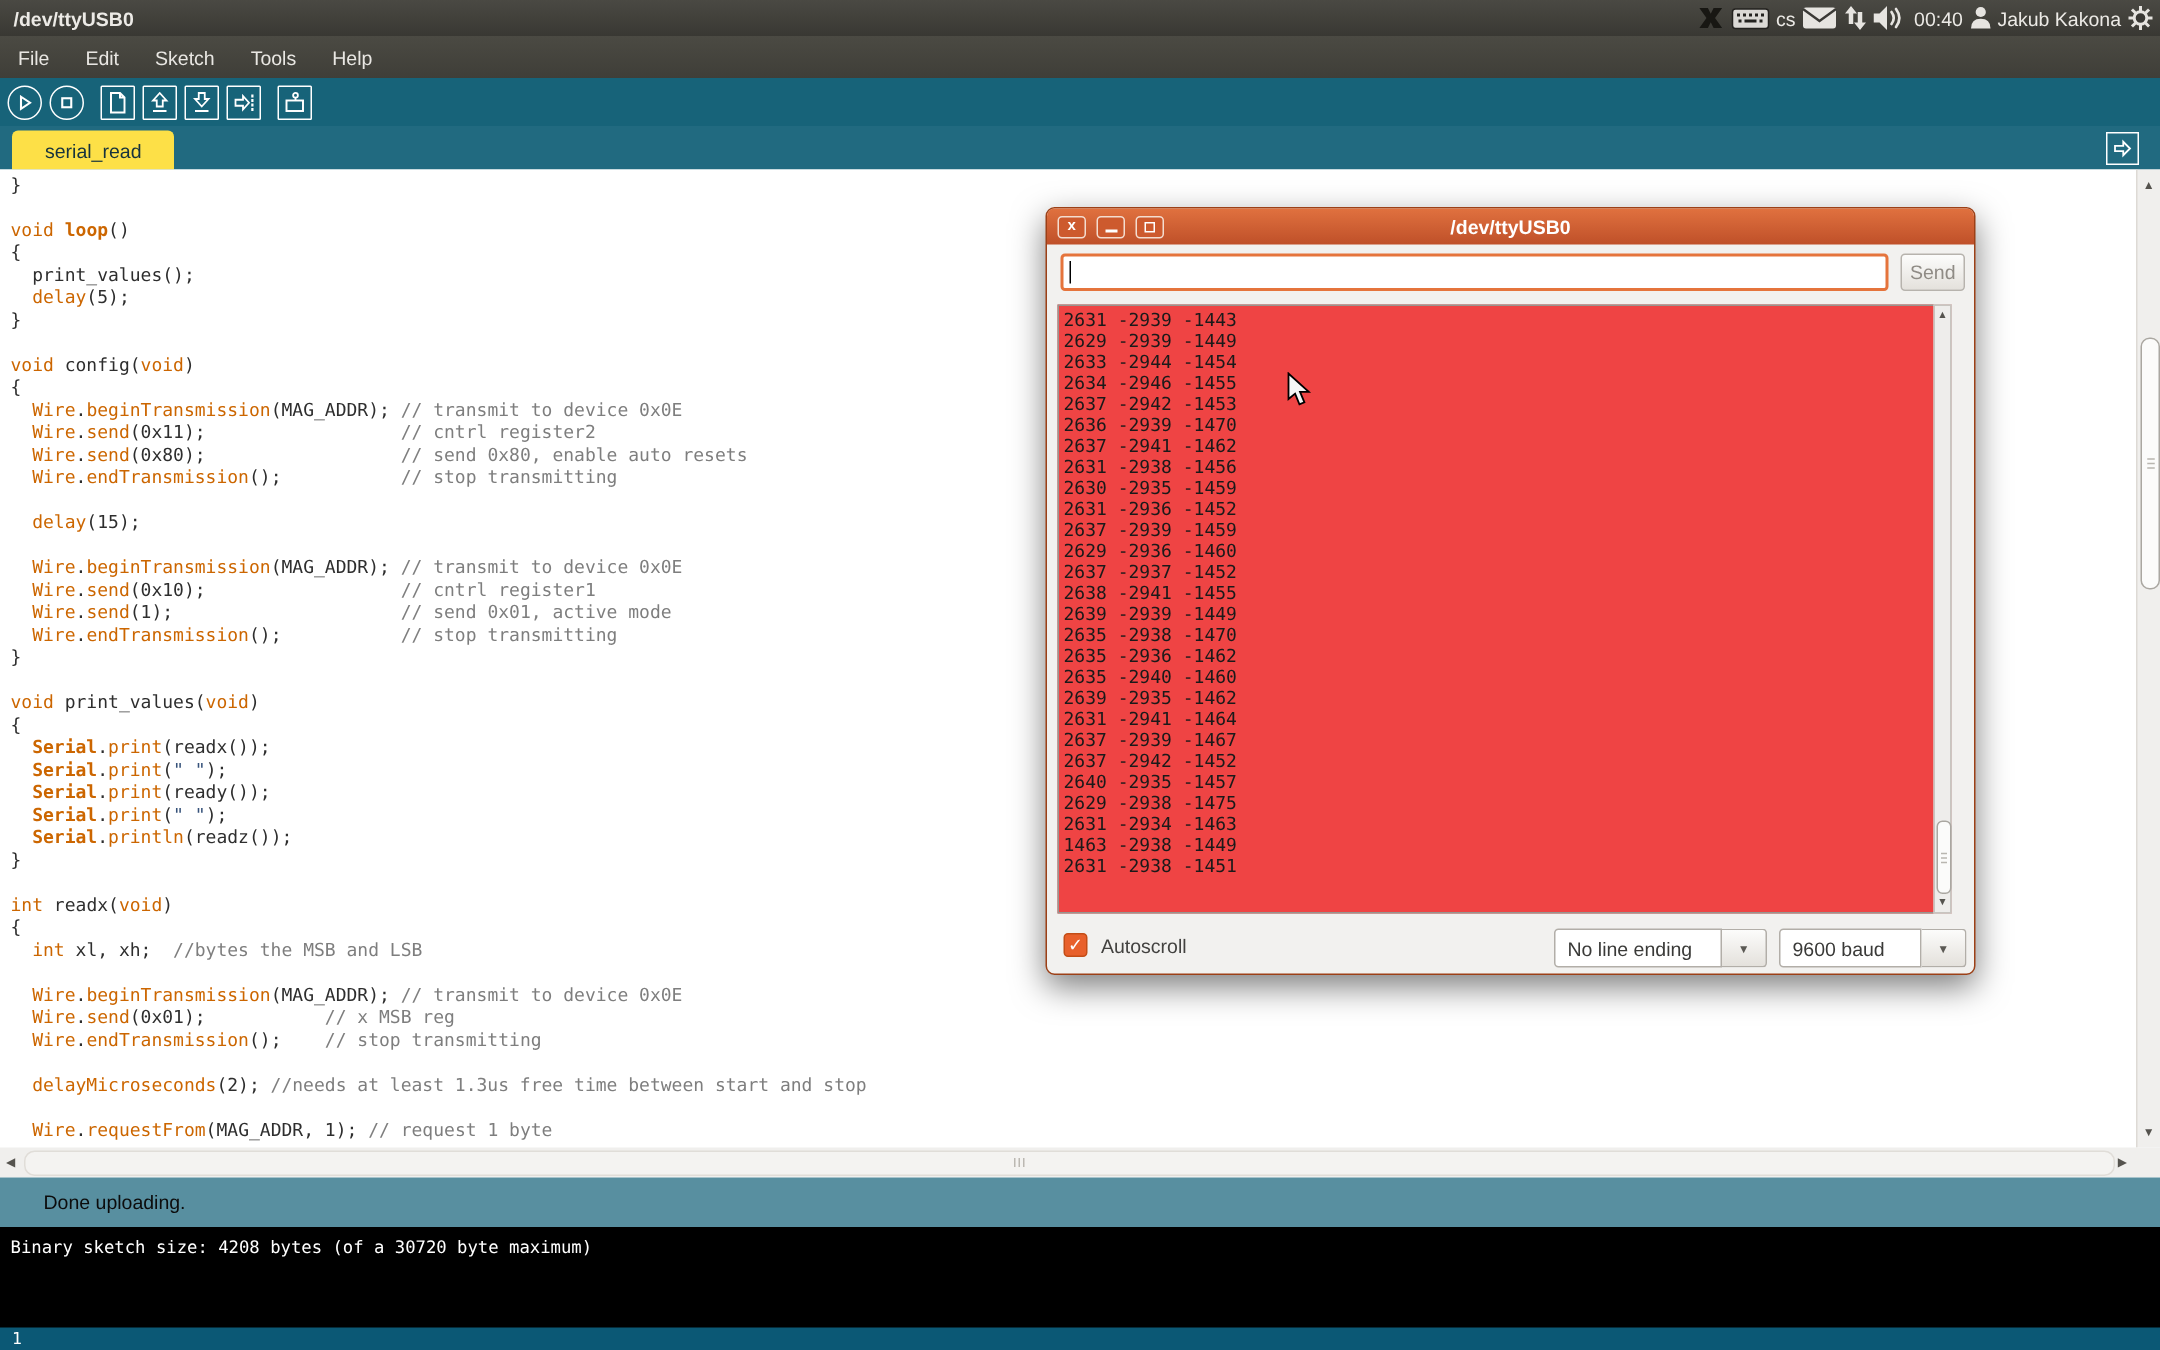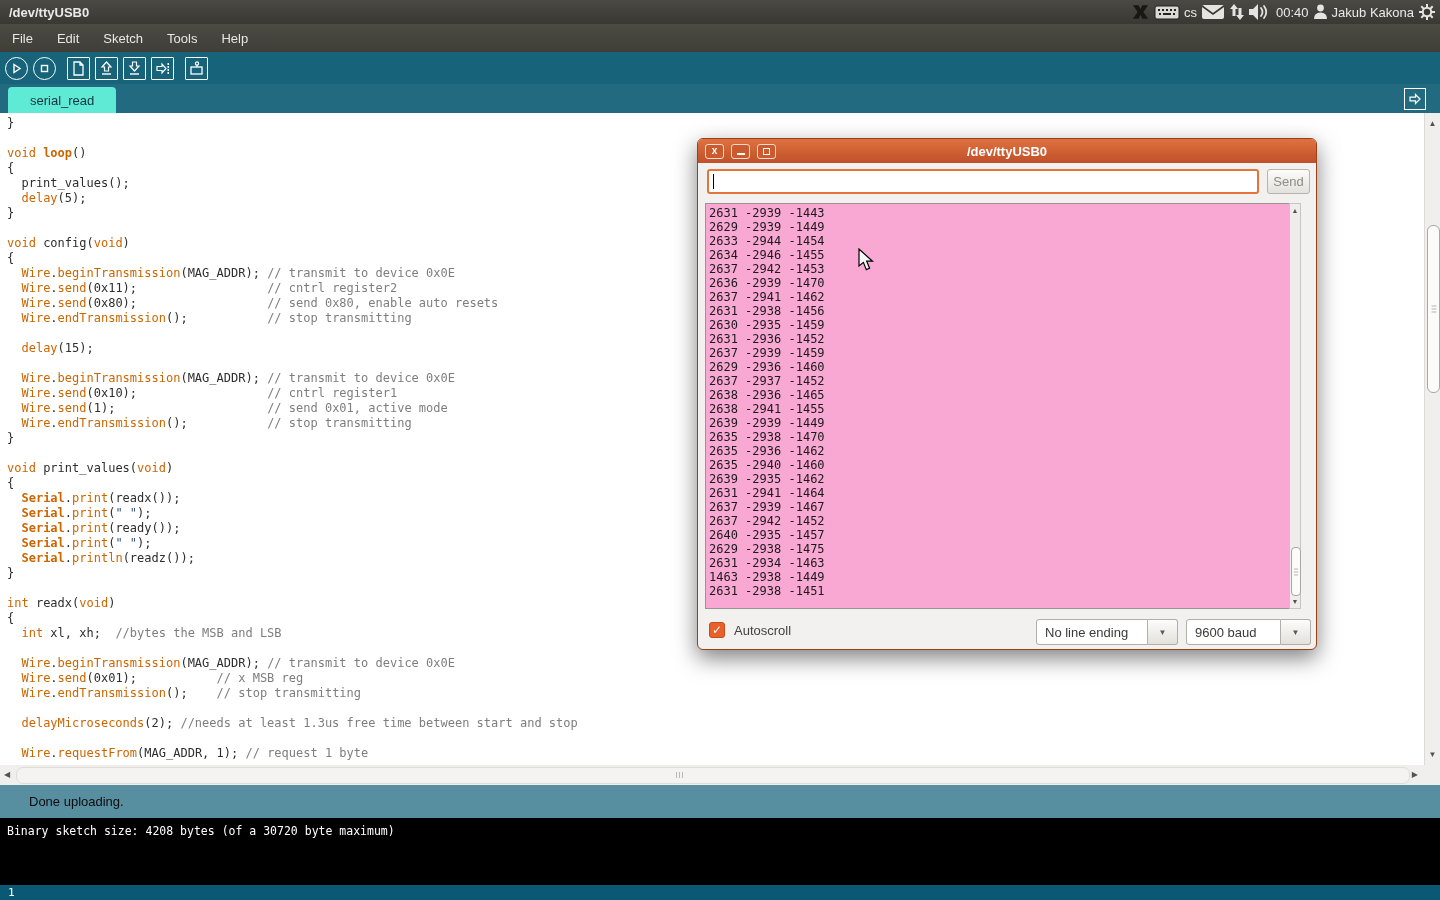--- a/index.html
+++ b/index.html
@@ -25,21 +25,21 @@
     display:flex;align-items:center;}
   .tb{width:23px;height:23px;border:1.5px solid #fff;display:flex;align-items:center;justify-content:center;
       box-sizing:border-box;margin-left:5px;background:transparent;}
   .tb.round{border-radius:50%;}
   .tb.sq{border-radius:1px;}
   .tb.gap{margin-left:11px;}
   .tb svg{display:block;}
 
   
   .tab-bar{position:absolute;left:0;top:84px;width:1440px;height:29px;background:#216a80;}
-  .tab{position:absolute;left:8px;bottom:0;height:26px;padding:0 22px;background:#5eead4;
+  .tab{position:absolute;left:8px;bottom:0;height:26px;padding:0 22px;background:#fde047;
        border-radius:4px 4px 0 0;display:flex;align-items:center;color:#16333d;font-size:13px;}
   .tab-menu-btn{position:absolute;right:14px;top:4px;width:22px;height:22px;border:1.5px solid #fff;
        box-sizing:border-box;display:flex;align-items:center;justify-content:center;}
 
   
   .editor{position:absolute;left:0;top:113px;width:1424px;height:652px;background:#fff;overflow:hidden;}
   .code{padding:3px 0 0 7px;font-family:"DejaVu Sans Mono","Liberation Mono",monospace;
         font-size:12px;line-height:15px;}
   .code-line{white-space:pre;height:15px;}
   .tok-p{color:#2e2e2e;} .tok-k{color:#cc6600;} .tok-b{color:#cc6600;font-weight:bold;}
@@ -80,21 +80,21 @@
       font-size:10px;font-weight:bold;line-height:1;box-sizing:border-box;}
   .sw-btn:first-child{margin-left:6px;}
   .sw-min-glyph{width:8px;height:2px;background:#fff;margin-top:6px;}
   .sw-max-glyph{width:7px;height:7px;border:1.5px solid #fff;box-sizing:border-box;}
   .sw-input{position:absolute;left:9px;top:30px;width:552px;height:25px;background:#fff;
       border:2px solid #e5743c;border-radius:3px;box-sizing:border-box;}
   .sw-caret{position:absolute;left:4px;top:3px;width:1px;height:15px;background:#000;}
   .sw-send{position:absolute;left:569px;top:30px;width:43px;height:25px;border:1px solid #b7b3ad;border-radius:3px;
       background:linear-gradient(#fcfcfb,#e4e1dc);color:#8f8b85;font-size:13px;
       display:flex;align-items:center;justify-content:center;box-sizing:border-box;}
-  .sw-data{position:absolute;left:7px;top:64px;width:596px;height:406px;background:#f9a8d4;
+  .sw-data{position:absolute;left:7px;top:64px;width:596px;height:406px;background:#ef4444;
       border:1px solid #989590;box-sizing:border-box;overflow:hidden;
       font-family:"DejaVu Sans Mono","Liberation Mono",monospace;font-size:12px;line-height:14px;color:#1a1a1a;}
   .sw-data .srow{white-space:pre;height:14px;padding-left:3px;}
   .sw-data-inner{padding-top:2px;}
   .sw-vscroll{position:absolute;left:591px;top:64px;width:12px;height:406px;background:#eeedeb;
       border:1px solid #c8c5c0;border-left:1px solid #c8c5c0;box-sizing:border-box;}
   .sw-vthumb{position:absolute;left:1px;top:343px;width:8px;height:47px;background:#fbfbfa;
       border:1px solid #aaa7a1;border-radius:4px;}
   .sw-bottom{position:absolute;left:0;top:480px;width:100%;height:26px;}
   .sw-check{position:absolute;left:11px;top:3px;width:16px;height:16px;background:#e8602b;
@@ -345,21 +345,20 @@
           <div class="srow">2634 -2946 -1455</div>
           <div class="srow">2637 -2942 -1453</div>
           <div class="srow">2636 -2939 -1470</div>
           <div class="srow">2637 -2941 -1462</div>
           <div class="srow">2631 -2938 -1456</div>
           <div class="srow">2630 -2935 -1459</div>
           <div class="srow">2631 -2936 -1452</div>
           <div class="srow">2637 -2939 -1459</div>
           <div class="srow">2629 -2936 -1460</div>
           <div class="srow">2637 -2937 -1452</div>
-          <div class="srow">2638 -2936 -1465</div>
           <div class="srow">2638 -2941 -1455</div>
           <div class="srow">2639 -2939 -1449</div>
           <div class="srow">2635 -2938 -1470</div>
           <div class="srow">2635 -2936 -1462</div>
           <div class="srow">2635 -2940 -1460</div>
           <div class="srow">2639 -2935 -1462</div>
           <div class="srow">2631 -2941 -1464</div>
           <div class="srow">2637 -2939 -1467</div>
           <div class="srow">2637 -2942 -1452</div>
           <div class="srow">2640 -2935 -1457</div>

